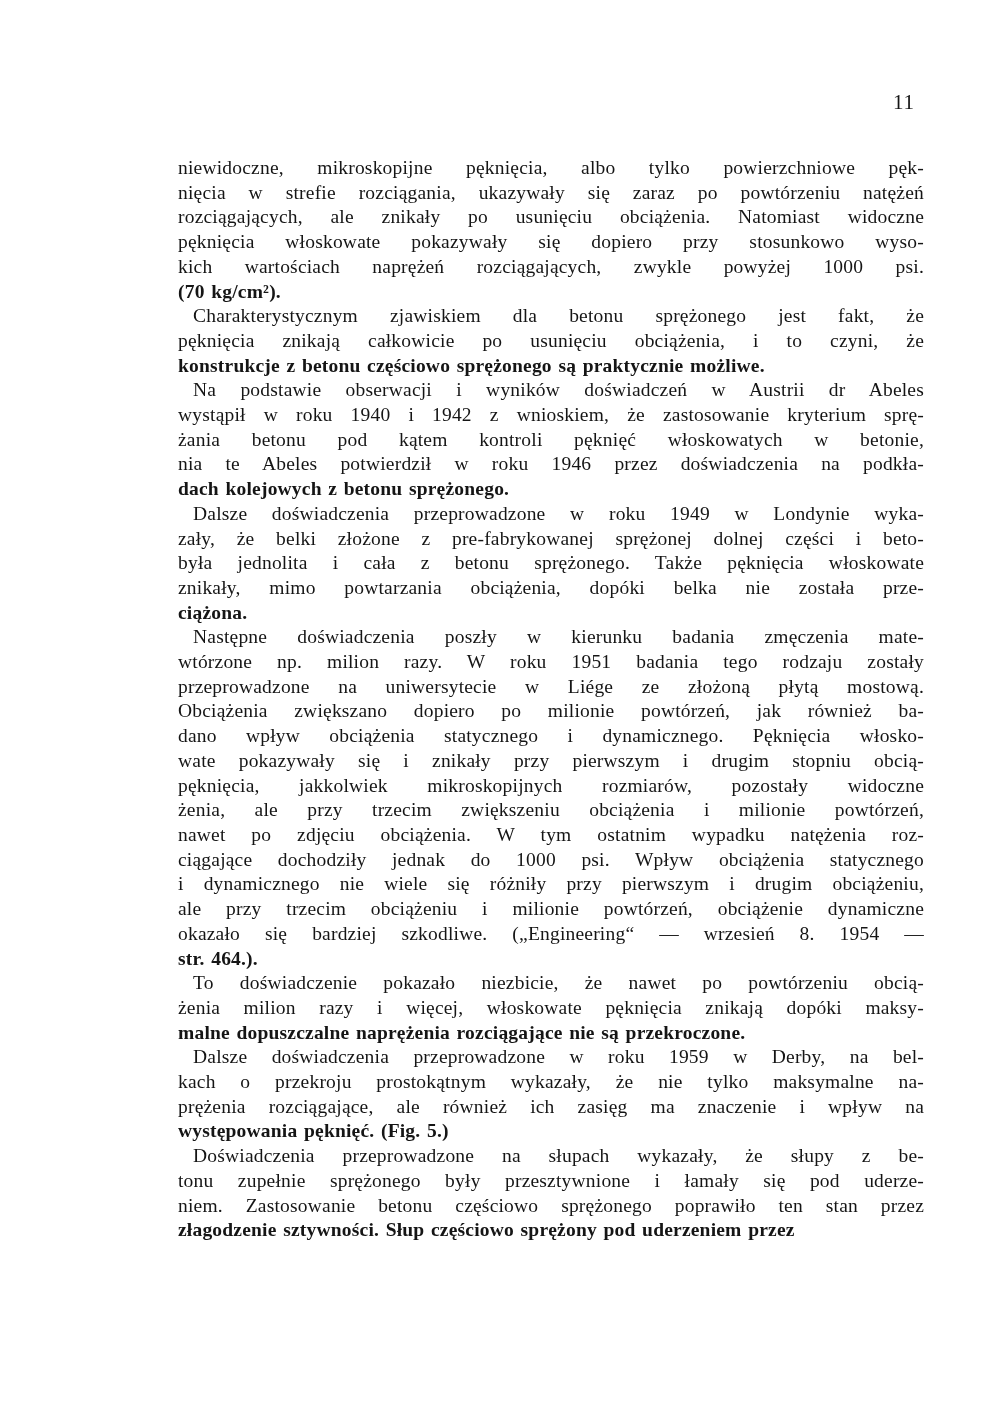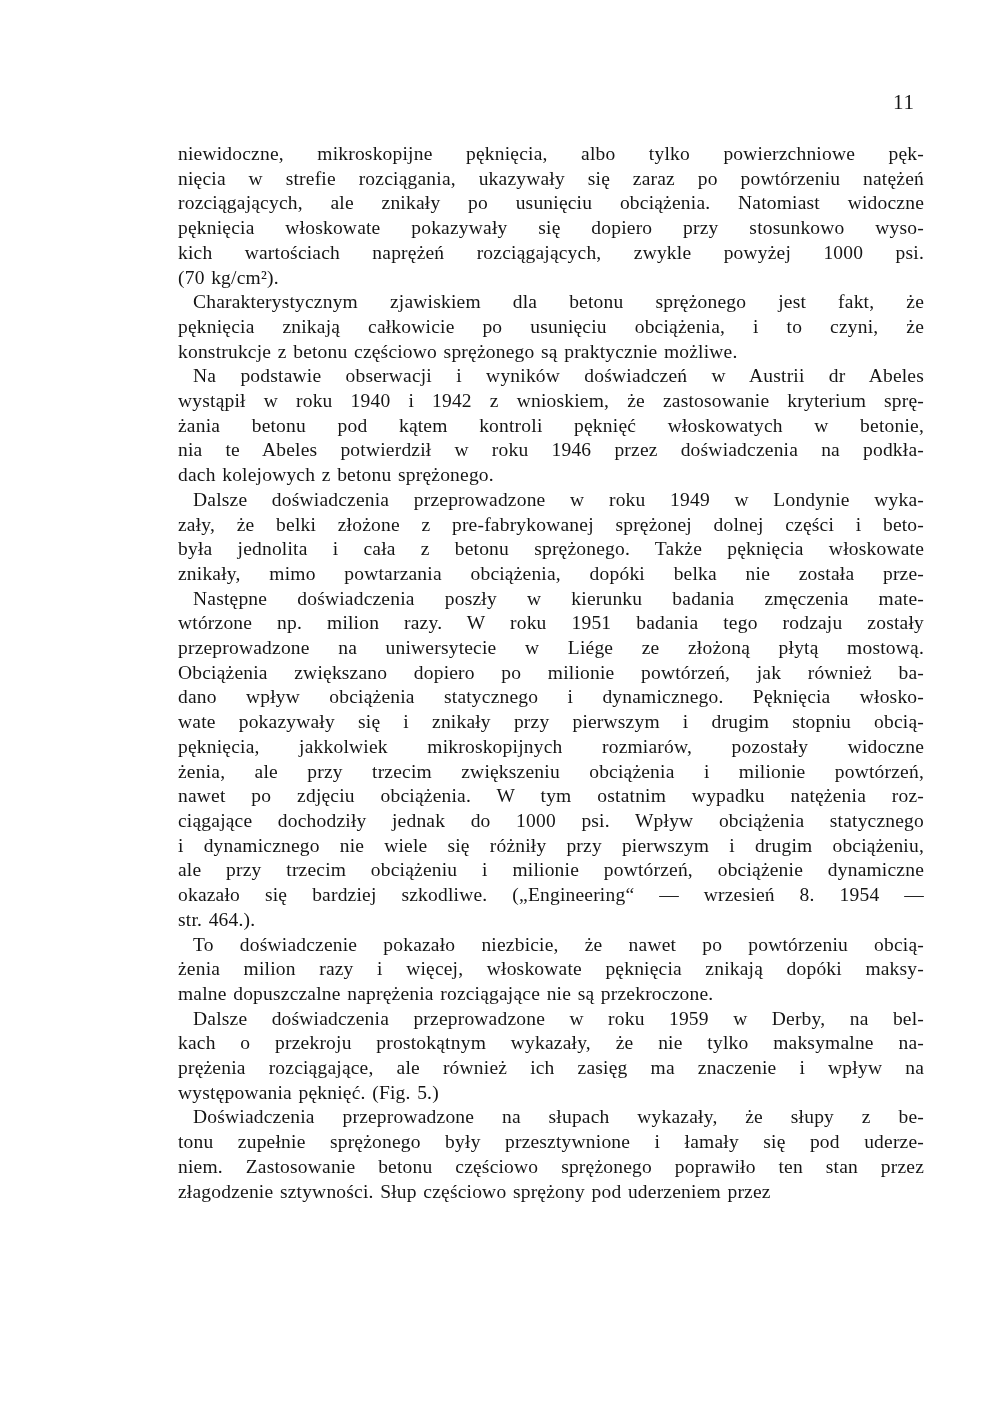--- a/index.html
+++ b/index.html
@@ -22,39 +22,40 @@
     top: 90px;
     left: 836px;
     width: 40px;
     text-align: center;
     font-size: 21px;
     letter-spacing: 1px;
     font-weight: 500;
   }
   .text-block {
     position: absolute;
-    top: 142px;
+    top: 156px;
     left: 130px;
     width: 746px;
   }
   .para {
     margin: 0;
     padding: 0;
   }
   .line {
     font-size: 19.5px;
     line-height: 24.7px;
     letter-spacing: 0.2px;
     word-spacing: 1.5px;
     text-align: justify;
     text-align-last: justify;
     white-space: normal;
   }
   .line.para-end {
     text-align-last: left;
+    font-weight: bold;
   }
   .line.first-indent {
     text-indent: 15px;
     font-family: Liberation Serif, serif;
   }
 </style>
 </head>
 <body>
 
 <div class="scan-page">
@@ -78,20 +79,21 @@
         <div class="line">wystąpił w roku 1940 i 1942 z wnioskiem, że zastosowanie kryterium sprę-</div>
         <div class="line">żania betonu pod kątem kontroli pęknięć włoskowatych w betonie,</div>
         <div class="line">nia te Abeles potwierdził w roku 1946 przez doświadczenia na podkła-</div>
         <div class="line para-end">dach kolejowych z betonu sprężonego.</div>
       </div>
       <div class="para">
         <div class="line first-indent">Dalsze doświadczenia przeprowadzone w roku 1949 w Londynie wyka-</div>
         <div class="line">zały, że belki złożone z pre-fabrykowanej sprężonej dolnej części i beto-</div>
         <div class="line">była jednolita i cała z betonu sprężonego. Także pęknięcia włoskowate</div>
         <div class="line">znikały, mimo powtarzania obciążenia, dopóki belka nie została prze-</div>
+        <div class="line para-end">ciążona.</div>
       </div>
       <div class="para">
         <div class="line first-indent">Następne doświadczenia poszły w kierunku badania zmęczenia mate-</div>
         <div class="line">wtórzone np. milion razy. W roku 1951 badania tego rodzaju zostały</div>
         <div class="line">przeprowadzone na uniwersytecie w Liége ze złożoną płytą mostową.</div>
         <div class="line">Obciążenia zwiększano dopiero po milionie powtórzeń, jak również ba-</div>
         <div class="line">dano wpływ obciążenia statycznego i dynamicznego. Pęknięcia włosko-</div>
         <div class="line">wate pokazywały się i znikały przy pierwszym i drugim stopniu obcią-</div>
         <div class="line">pęknięcia, jakkolwiek mikroskopijnych rozmiarów, pozostały widoczne</div>
         <div class="line">żenia, ale przy trzecim zwiększeniu obciążenia i milionie powtórzeń,</div>

